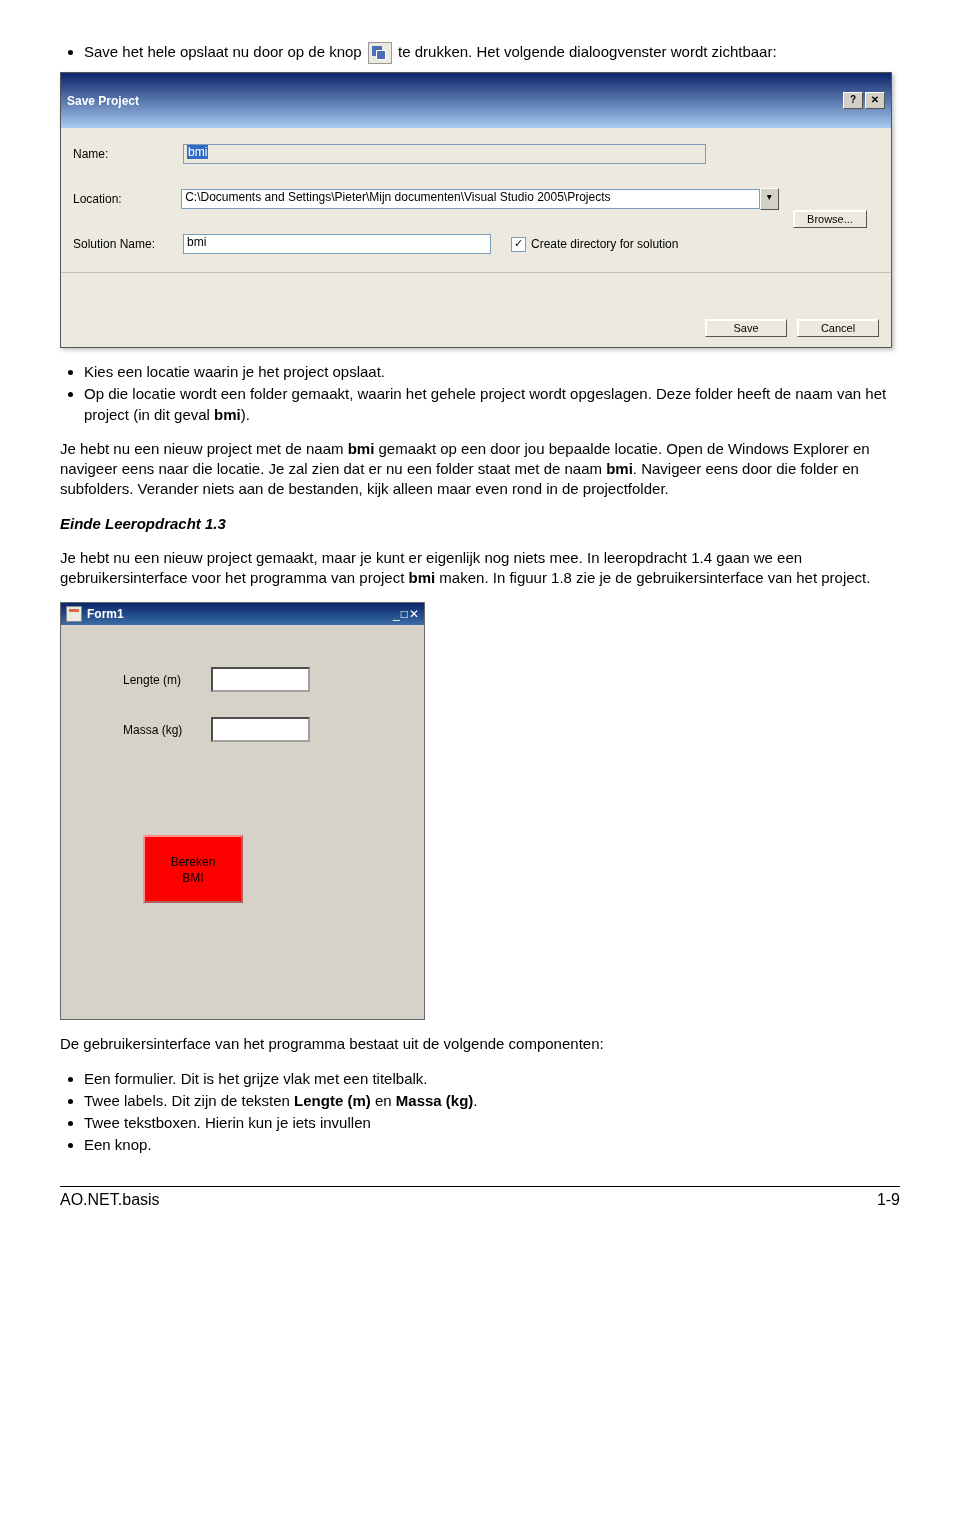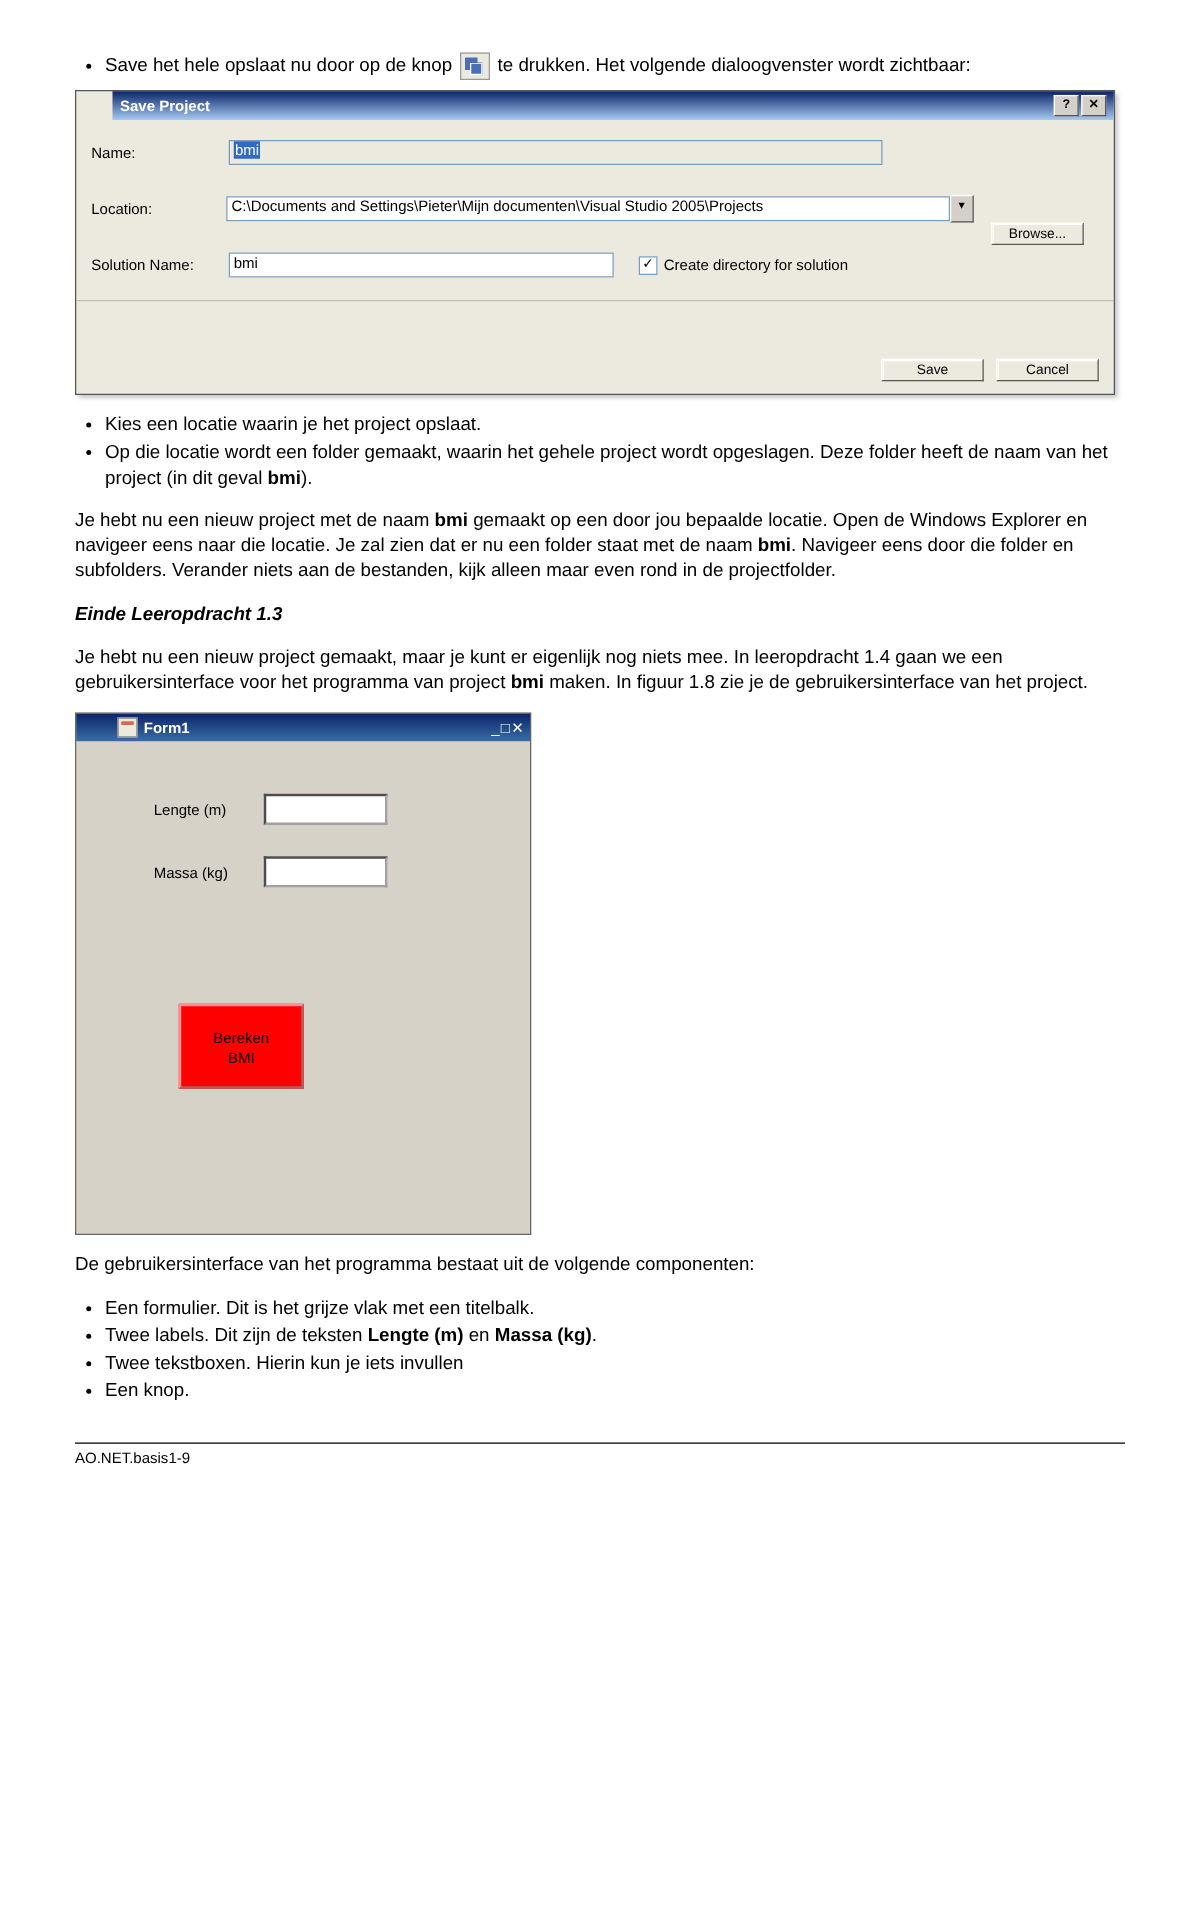--- a/index.html
+++ b/index.html
@@ -55,26 +55,25 @@
     border: 1px solid #555;
     margin: 6px 0 14px 0;
     background: #eceadf;
     font-family: Tahoma, Arial, sans-serif;
     font-size: 12px;
     box-shadow: 2px 2px 4px rgba(0,0,0,.25);
   }
   .dlg-titlebar {
     background: linear-gradient(#0a246a, #a6caf0);
     color: #fff;
-    padding: 3px 6px;
+    padding: 19px 6px;
     font-weight: bold;
     display: flex;
     align-items: center;
     justify-content: space-between;
-    margin-left: 29px;
   }
   .dlg-titlebar .winbtns {
     display: flex;
     gap: 2px;
   }
   .dlg-titlebar .winbtn {
     width: 18px; height: 15px;
     background: #d4d0c8;
     border: 1px solid #fff;
     border-right-color: #555;
@@ -183,21 +182,20 @@
     padding: 3px 5px;
     display: flex;
     align-items: center;
     justify-content: space-between;
   }
   .form1-titlebar .left {
     display: flex;
     align-items: center;
     gap: 5px;
     font-weight: bold;
-    margin-left: 28px;
   }
   .form-icon {
     width: 14px; height: 14px;
     background: #eceadf;
     border: 1px solid #888;
     position: relative;
   }
   .form-icon::before {
     content: "";
     position: absolute;
@@ -241,22 +239,22 @@
     margin: 2px 0 20px 0;
   }
 
   .hr {
     border: none;
     border-top: 1px solid #000;
     margin: 30px 0 4px 0;
   }
   .footer {
     display: flex;
-    justify-content: flex-start;
-    font-size: 12px;
+    justify-content: space-between;
+    font-size: 16px;
     padding-bottom: 10px;
   }
 </style>
 </head>
 <body>
 
 <div class="page">
 
   <ul class="bullet">
     <li>

